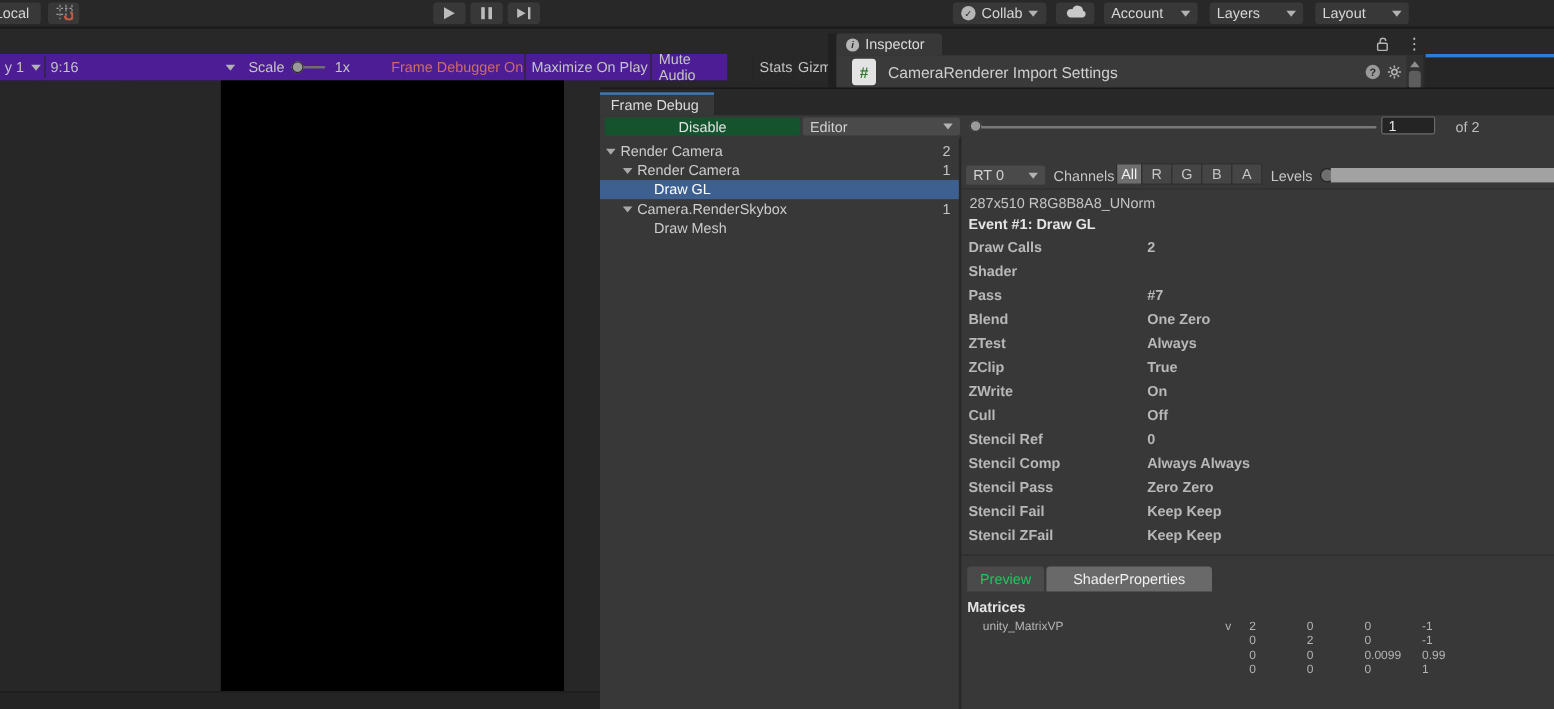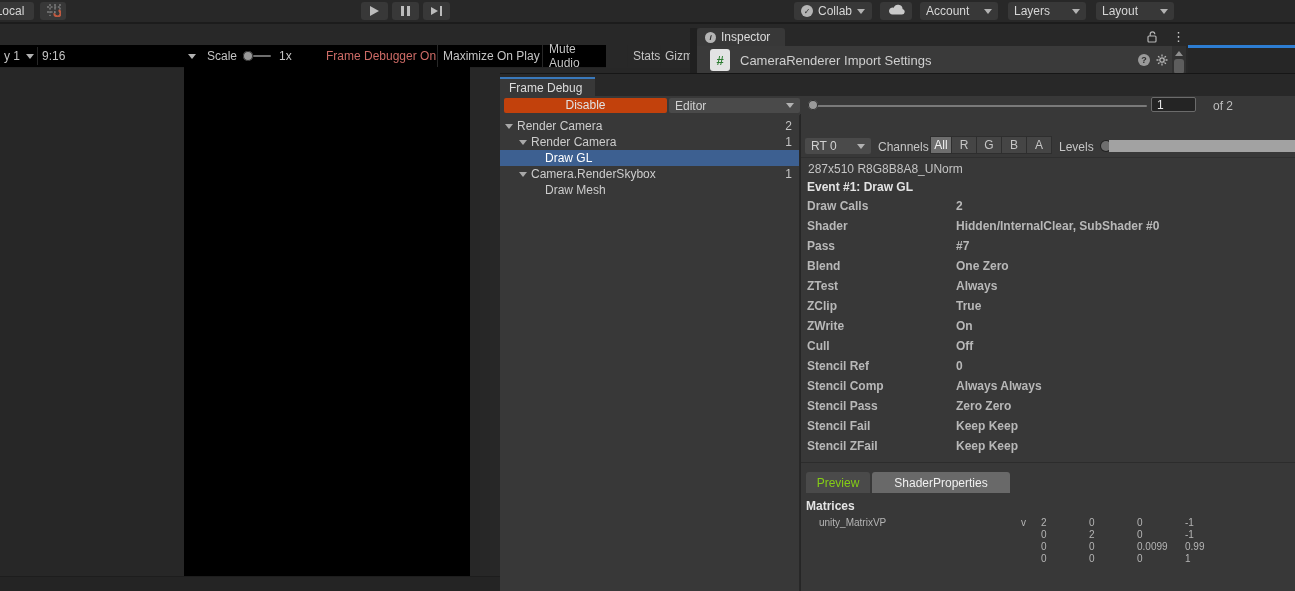--- a/index.html
+++ b/index.html
@@ -10,21 +10,21 @@
   .row{display:flex;align-items:center;}
   
   .topbar{left:0;top:0;width:1295px;height:22px;background:#282828;border-bottom:2px solid #1c1c1c;}
   .tbtn{position:absolute;top:2px;height:18px;background:#383838;border-radius:3px;
         display:flex;align-items:center;justify-content:center;gap:5px;color:#d6d6d6;padding:0 6px;box-sizing:border-box;}
   
   .tab{position:absolute;height:18px;display:flex;align-items:center;gap:5px;padding:0 8px;box-sizing:border-box;
        background:#2f2f2f;color:#bdbdbd;border-radius:3px 3px 0 0;}
   .tab.active{background:#383838;color:#dcdcdc;}
   
-  .gtoolbar{left:0;top:45px;width:606px;height:22px;background:#000000;border-bottom:1px solid #232323;}
+  .gtoolbar{left:0;top:45px;width:606px;height:22px;background:#4c1d95;border-bottom:1px solid #232323;}
   .gt-item{position:absolute;top:0;height:22px;display:flex;align-items:center;color:#c4c4c4;}
   .sep{position:absolute;top:2px;width:1px;height:18px;background:#272727;}
   .dd-arrow{width:0;height:0;border-left:4px solid transparent;border-right:4px solid transparent;border-top:5px solid #b2b2b2;display:inline-block;}
   .knob{width:10px;height:10px;border-radius:50%;background:#9a9a9a;box-shadow:0 0 0 1px #2c2c2c inset;}
   .slidertrack{height:2px;background:#7a7a7a;border-radius:1px;}
   
   .tri-right{width:0;height:0;border-top:5px solid transparent;border-bottom:5px solid transparent;border-left:9px solid #bcbcbc;}
   .pausebars{display:flex;gap:3px;}
   .pausebars i{display:block;width:3px;height:10px;background:#bcbcbc;}
   .stepbar{width:2px;height:10px;background:#bcbcbc;margin-left:2px;}
@@ -37,21 +37,21 @@
   .scripticon{width:20px;height:22px;background:#e3e3e3;border-radius:3px;display:flex;align-items:center;justify-content:center;
               color:#2e7d32;font-weight:bold;font-size:13px;}
   .scrollcol{position:absolute;background:#313131;}
   .tri-up{width:0;height:0;border-left:4px solid transparent;border-right:4px solid transparent;border-bottom:5px solid #8f8f8f;}
   .thumb{background:#5d5d5d;border-radius:3px;}
   
   .fdwin{left:500px;top:73px;width:795px;height:518px;background:#282828;border-top:1px solid #161616;}
   .fdtab{position:absolute;left:0;top:3px;width:95px;height:19px;background:#383838;border-top:2px solid #3a79bb;
          color:#dcdcdc;display:flex;align-items:center;padding-left:9px;box-sizing:border-box;}
   .fdtoolbar{position:absolute;left:0;top:22px;width:795px;height:19px;background:#383838;border-bottom:1px solid #2b2b2b;}
-  .btn{position:absolute;background:#c2410c;border-radius:2px;color:#e2e2e2;display:flex;align-items:flex-start;justify-content:center;box-sizing:border-box;}
+  .btn{position:absolute;background:#14532d;border-radius:2px;color:#e2e2e2;display:flex;align-items:center;justify-content:center;box-sizing:border-box;}
   .dropdown{position:absolute;background:#4a4a4a;border-radius:2px;color:#d2d2d2;display:flex;align-items:center;
             justify-content:space-between;padding:0 6px;box-sizing:border-box;}
   .numfield{position:absolute;background:#242424;border:1px solid #6b6b6b;border-radius:2px;color:#e6e6e6;
             display:flex;align-items:center;padding-left:5px;box-sizing:border-box;}
   .treepane{position:absolute;left:0;top:40px;width:299px;height:478px;background:#383838;}
   .treerow{position:relative;height:16px;line-height:16px;color:#cccccc;}
   .treerow.selected{background:#3d6091;color:#ffffff;text-decoration:underline;}
   .treecount{position:absolute;right:7px;top:0;color:#c4c4c4;}
   .detpane{position:absolute;left:300px;top:40px;width:495px;height:478px;background:#383838;border-left:1px solid #262626;}
   .kvkey{position:absolute;left:6px;color:#b8b8b8;}
@@ -320,21 +320,20 @@
       </div>
 
       <div class="abs" style="left:0;top:82px;width:495px;">
   <div class="kvrow">
     <span class="kvkey">Draw Calls</span>
     <span class="kvval">2</span>
   </div>
 
   <div class="kvrow">
     <span class="kvkey">Shader</span>
-    <span class="kvval">Hidden/InternalClear, SubShader #0</span>
   </div>
 
   <div class="kvrow">
     <span class="kvkey">Pass</span>
     <span class="kvval">#7</span>
   </div>
 
   <div class="kvrow">
     <span class="kvkey">Blend</span>
     <span class="kvval">One Zero</span>
@@ -381,21 +380,21 @@
   </div>
 
   <div class="kvrow">
     <span class="kvkey">Stencil ZFail</span>
     <span class="kvval">Keep Keep</span>
   </div>
 </div>
 
       <div class="abs" style="left:0;top:348px;width:495px;height:1px;background:#2c2c2c;"></div>
 
-      <div class="ptab" style="left:5px;top:358px;width:64px;background:#4a4a4a;color:#84cc16;">
+      <div class="ptab" style="left:5px;top:358px;width:64px;background:#4a4a4a;color:#22c55e;">
         <span>Preview</span>
       </div>
       <div class="ptab" style="left:71px;top:358px;width:138px;background:#696969;color:#f0f0f0;">
         <span>ShaderProperties</span>
       </div>
 
       <div class="abs bold" style="left:5px;top:385px;">
         <span>Matrices</span>
       </div>
       <div class="abs small" style="left:18px;top:403px;color:#b5b5b5;">

